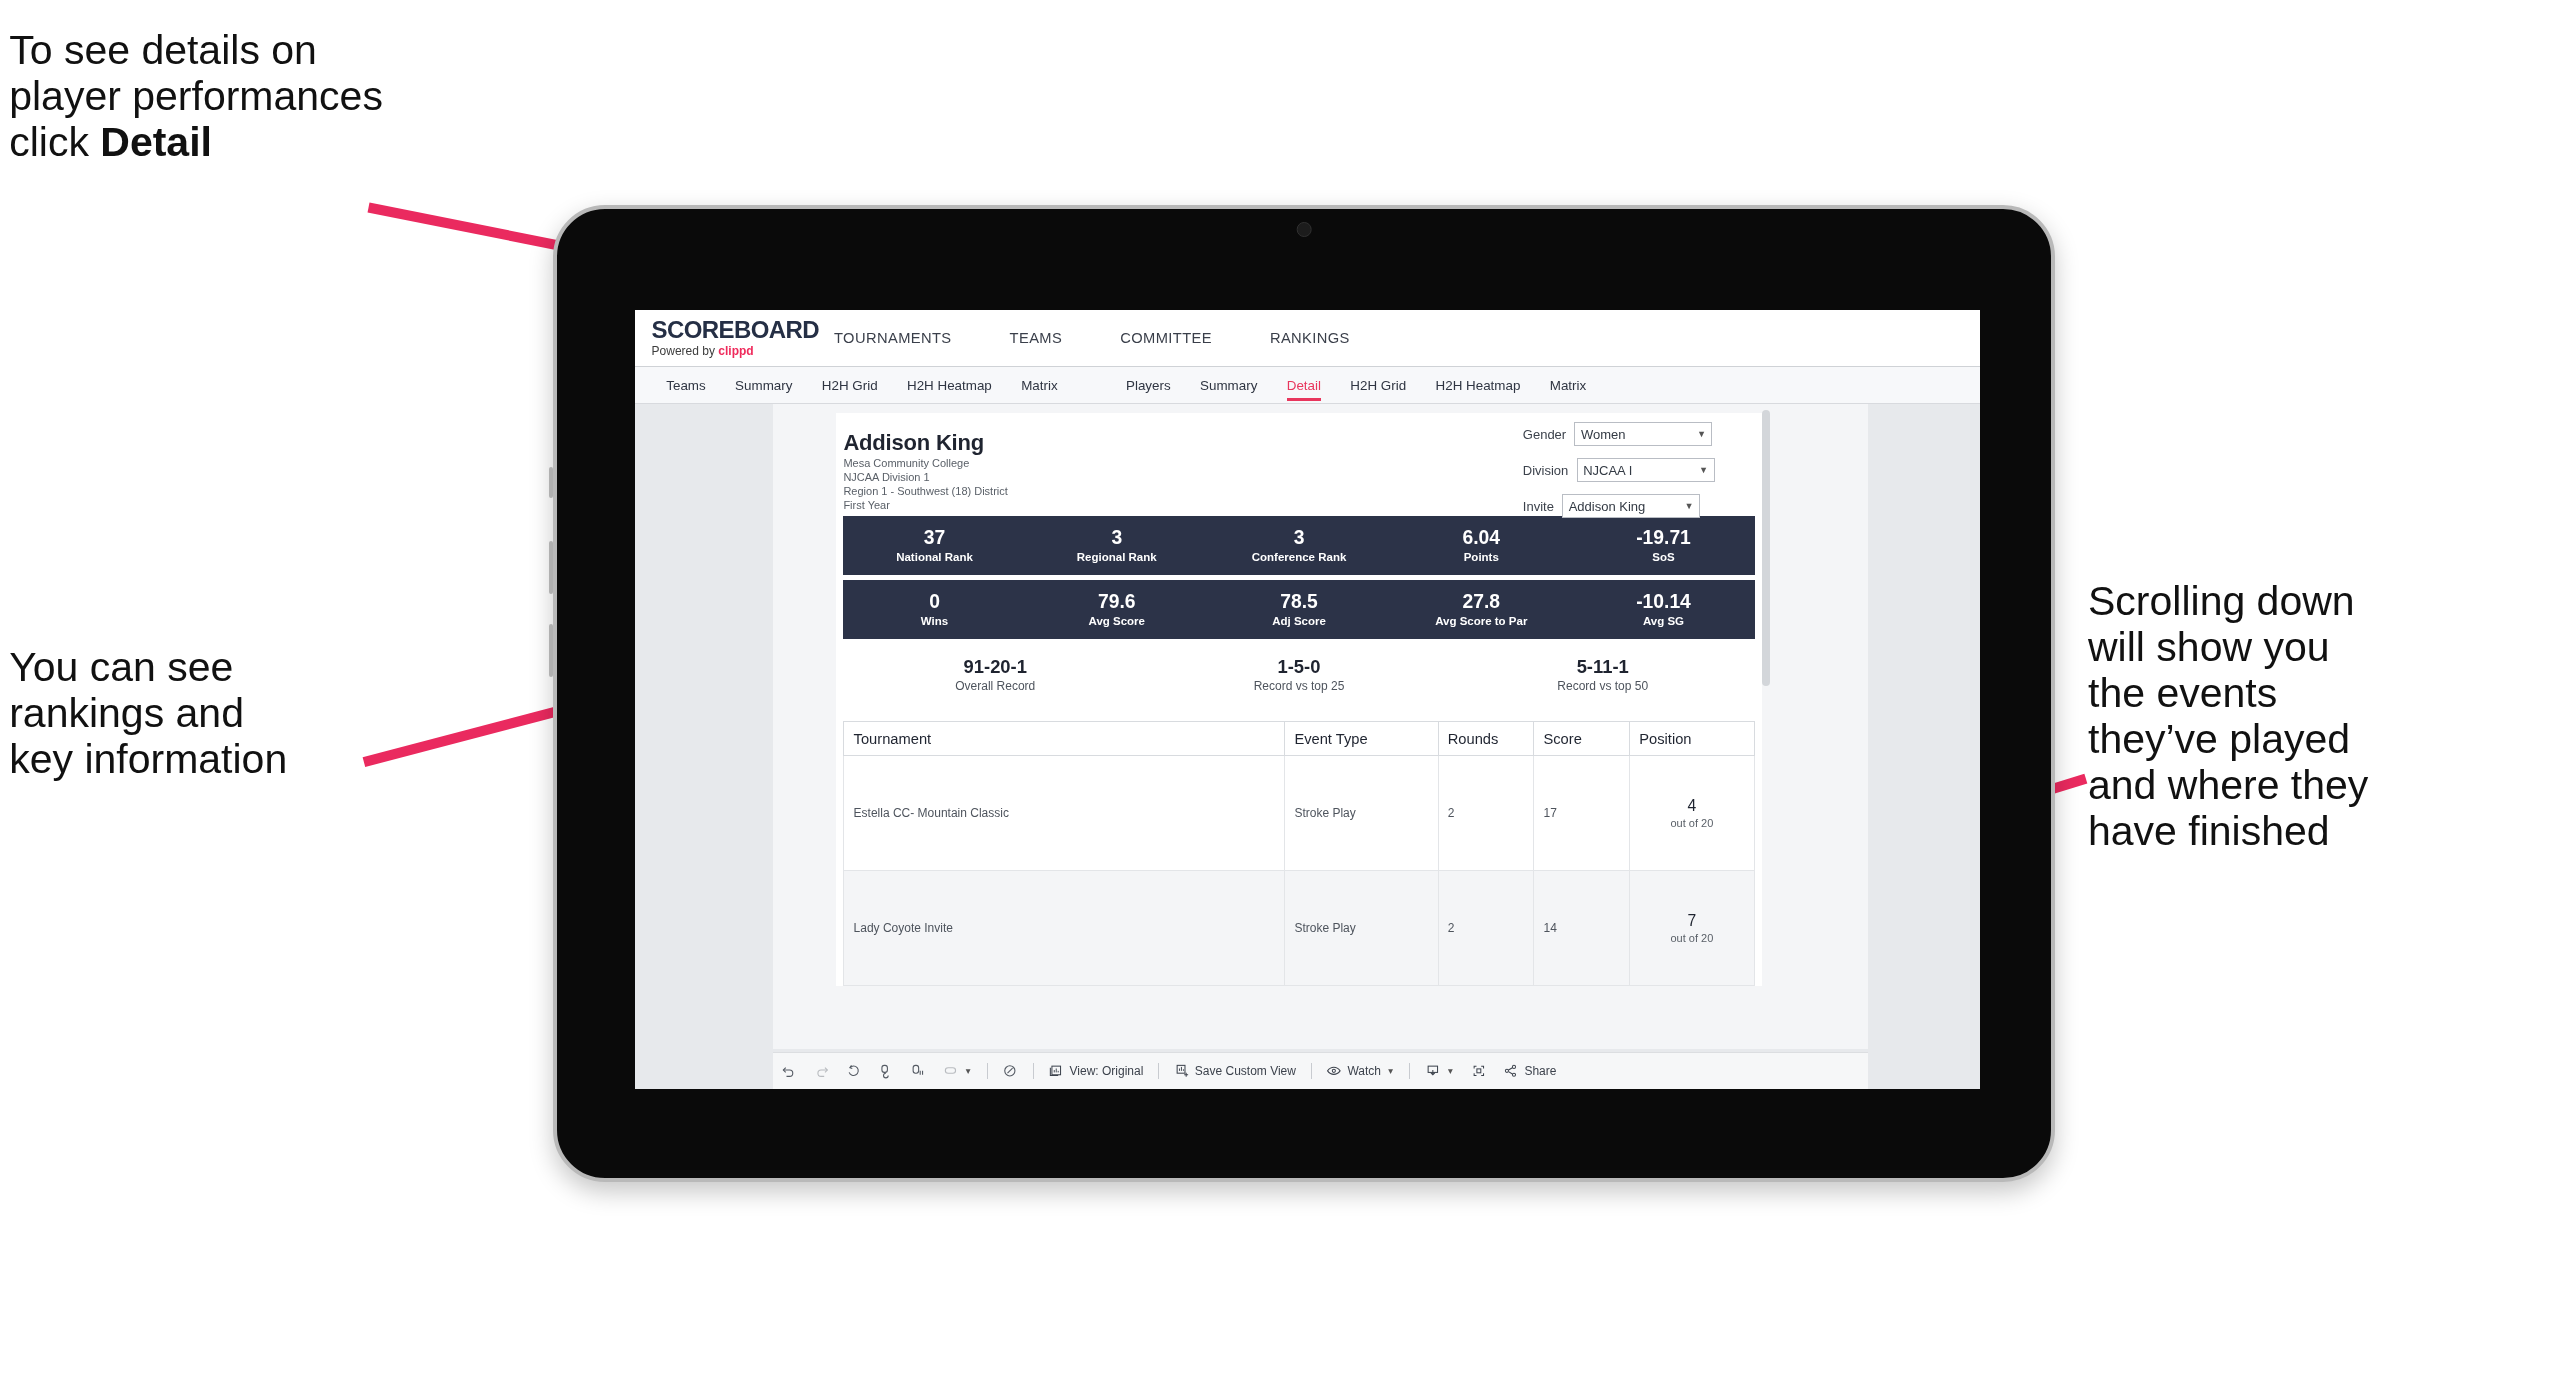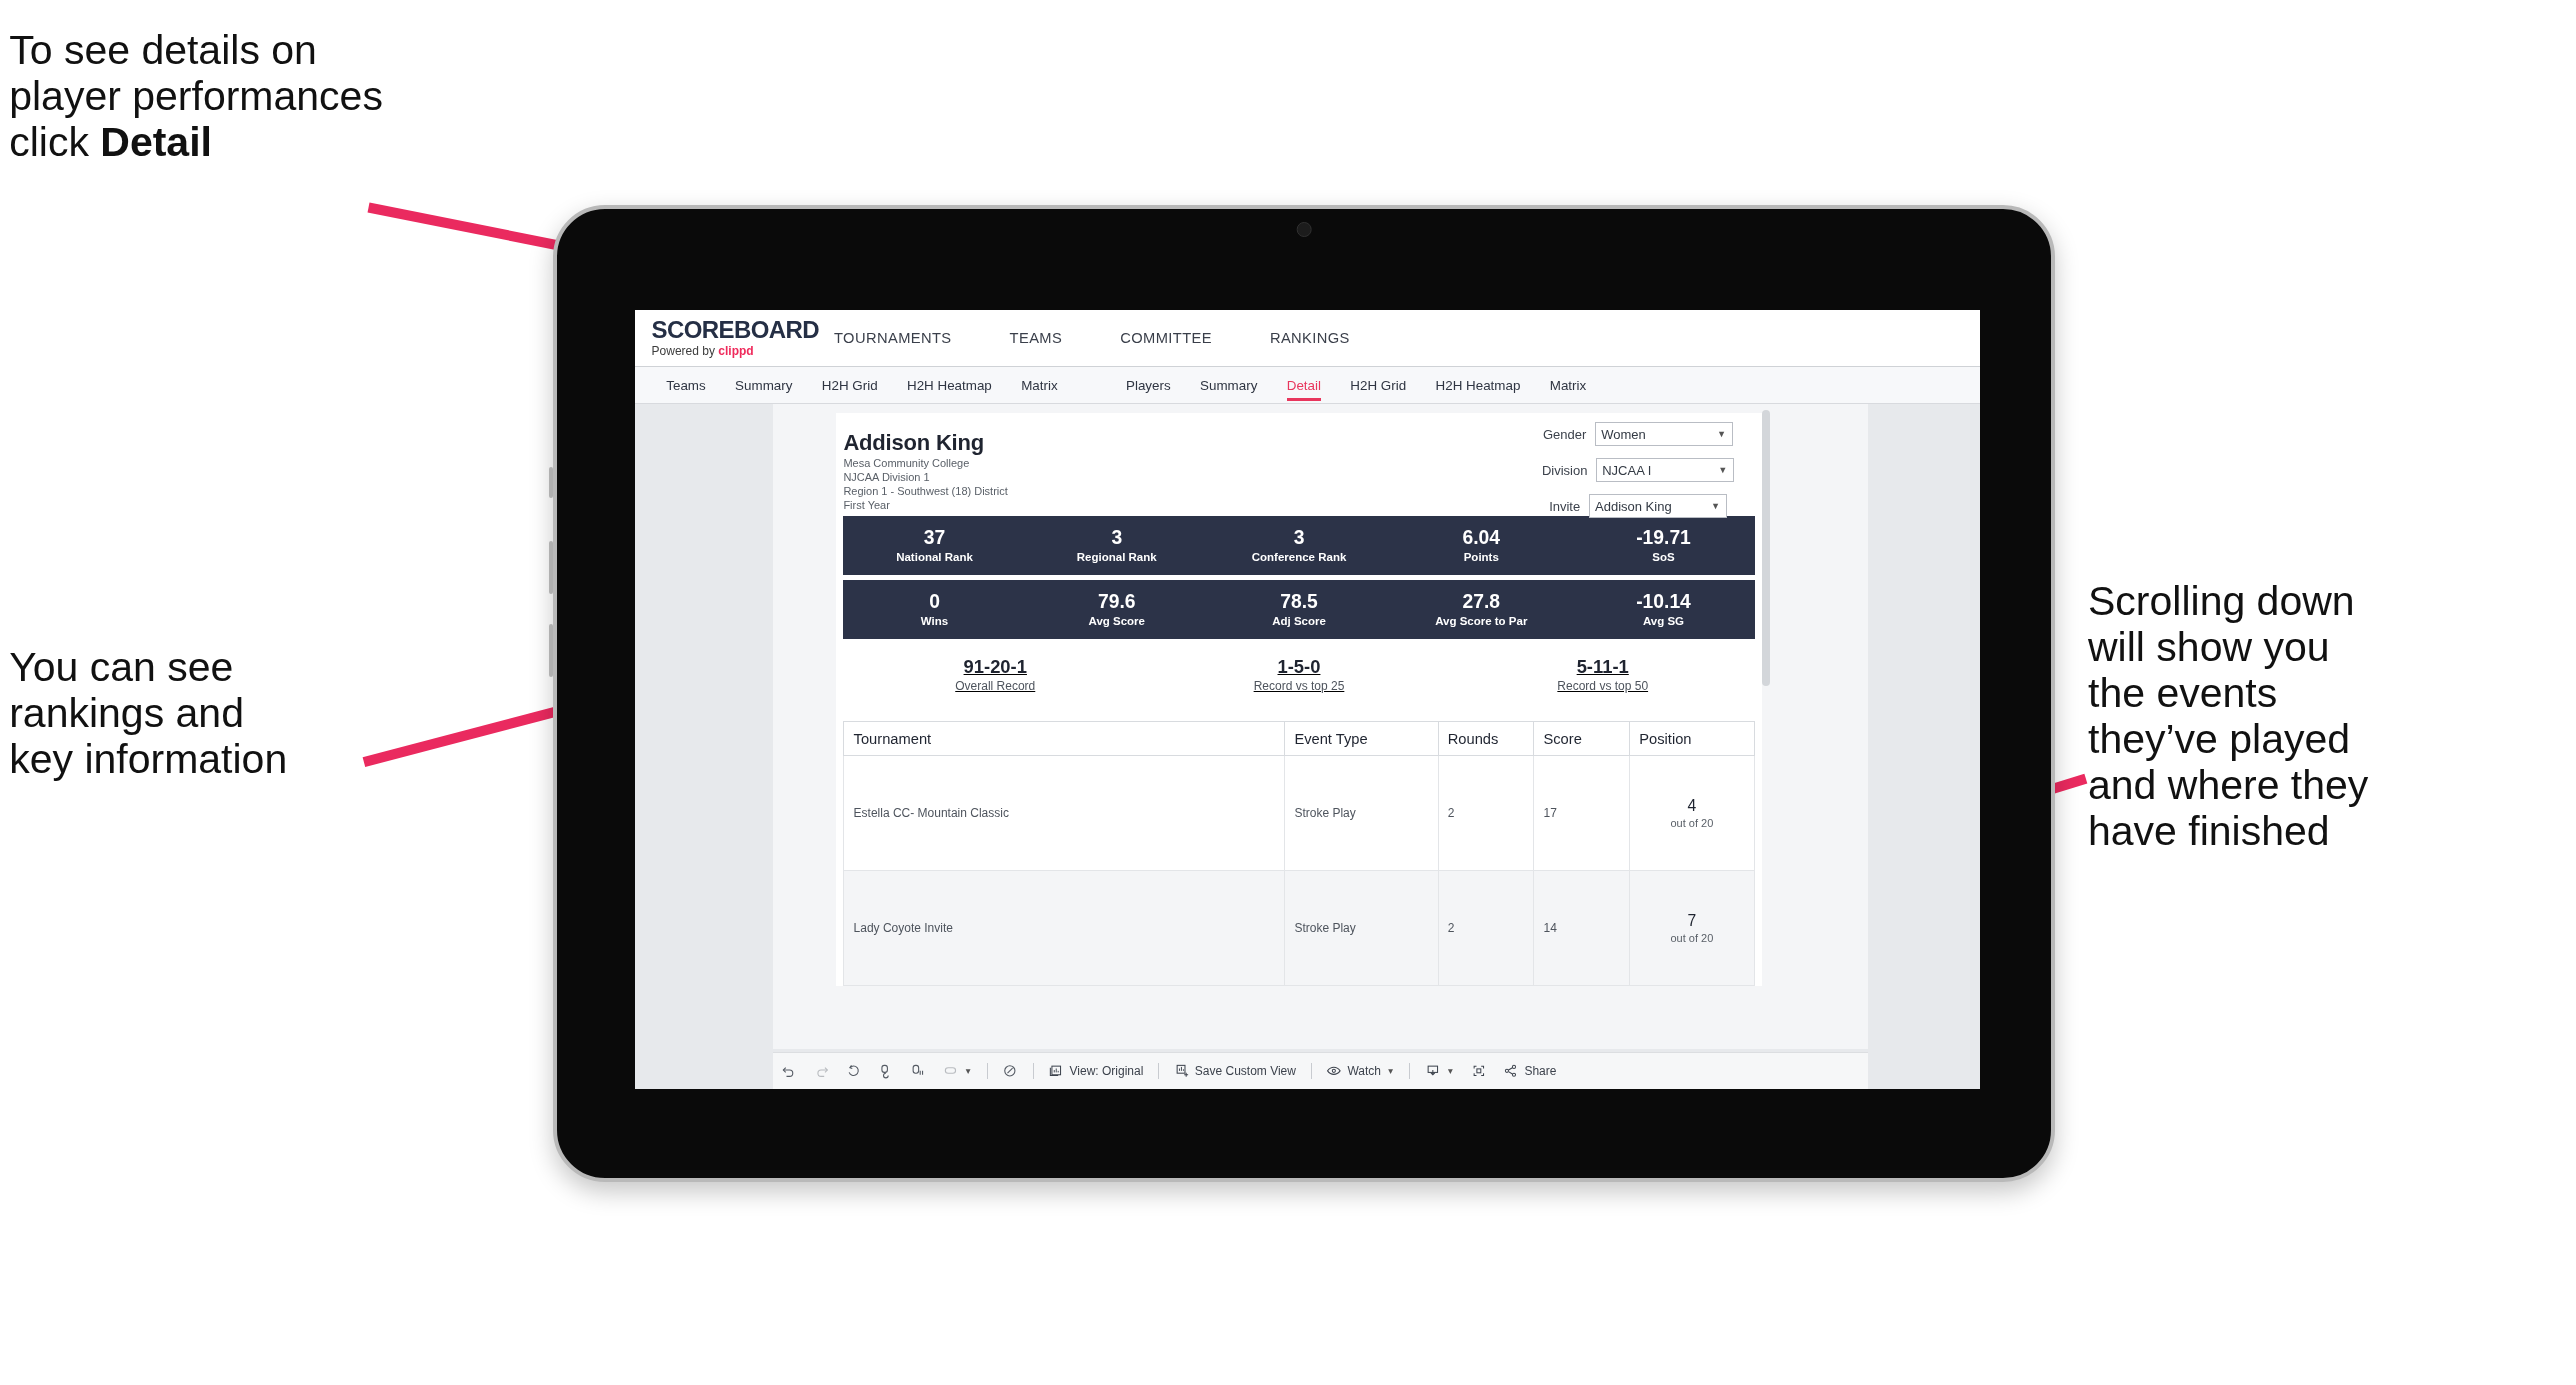--- a/index.html
+++ b/index.html
@@ -98,40 +98,40 @@
   #vscroll {
     position:absolute; right:98px; top:5.5px; width:8.3px; height:276px; background:#d3d6da; border-radius:4.6px;
   }
 
   
   .ident { padding:5.5px 0 0 7.4px; }
   .ident .pname { font-size:22px; font-weight:700; color:#1f2430; letter-spacing:-0.2px; }
   .ident .pline { font-size:11px; color:#5a6068; margin-top:1.8px; }
 
   .filters { position:absolute; right:9.2px; top:9.2px; width:230px; }
-  .filt-row { display:flex; align-items:center; justify-content:center; margin-bottom:12px; }
+  .filt-row { display:flex; align-items:center; justify-content:flex-start; margin-bottom:12px; }
   .filt-label { font-size:13px; color:#3c424c; margin-right:8.3px; }
   .filt-select {
     width:138px; height:24px; border:0.9px solid #b9bdc4; background:#fff;
     display:flex; align-items:center; padding:0 5.5px; font-size:13px; color:#333a44;
     justify-content:space-between;
   }
   .caret { font-size:9.2px; color:#555; }
 
   
   .strip {
     margin:5.5px 7.4px 0 7.4px; background:#2c3348; display:flex; height:59px; align-items:center;
   }
   .strip + .strip { margin-top:4.6px; }
   .strip .cell { flex:1; text-align:center; color:#ffffff; }
   .strip .cell .v { font-size:19.3px; font-weight:700; line-height:1.05; }
   .strip .cell .l { font-size:11.5px; font-weight:700; margin-top:2.8px; }
 
   .records { display:flex; margin:16.6px 7.4px 0 7.4px; }
-  .records .cell { flex:1; text-align:center;text-decoration:underline; }
+  .records .cell { flex:1; text-align:center; }
   .records .cell .v { font-size:18.4px; font-weight:700; color:#1f2430; }
   .records .cell .l { font-size:12px; color:#4e545d; margin-top:1.8px; }
 
   
   table.events {
     margin:28px 7.4px 0 7.4px; width:calc(100% - 14.7px);
     border-collapse:collapse; table-layout:fixed;
   }
   table.events th {
     text-align:left; font-size:14.7px; font-weight:400; color:#1f2430;

